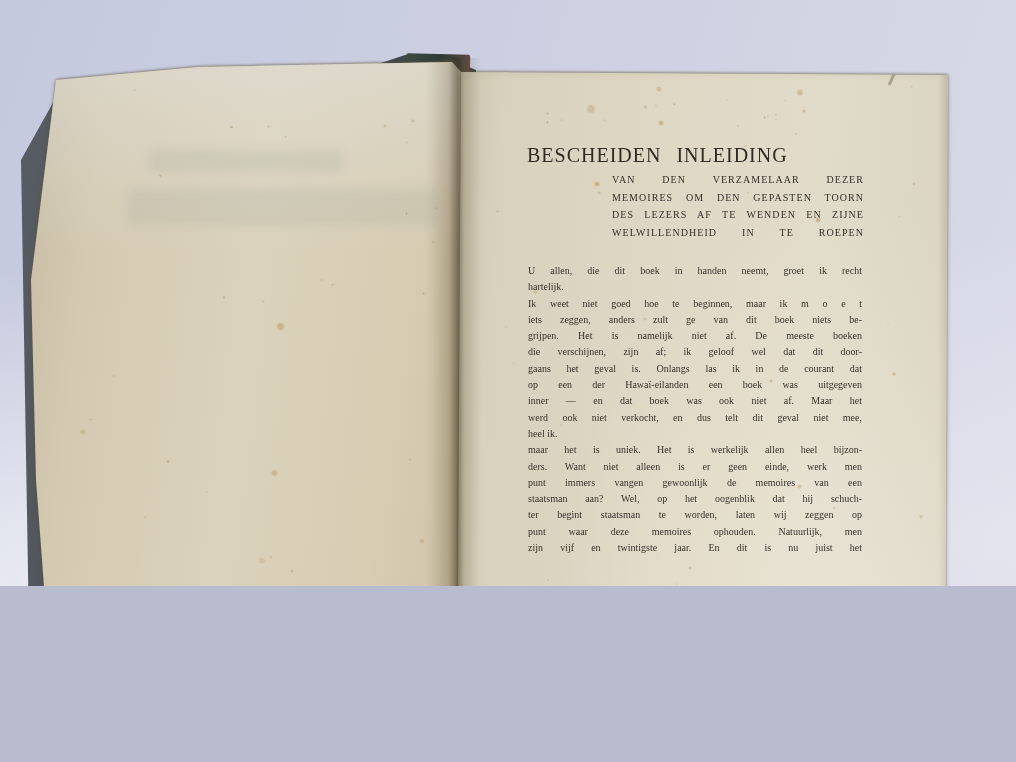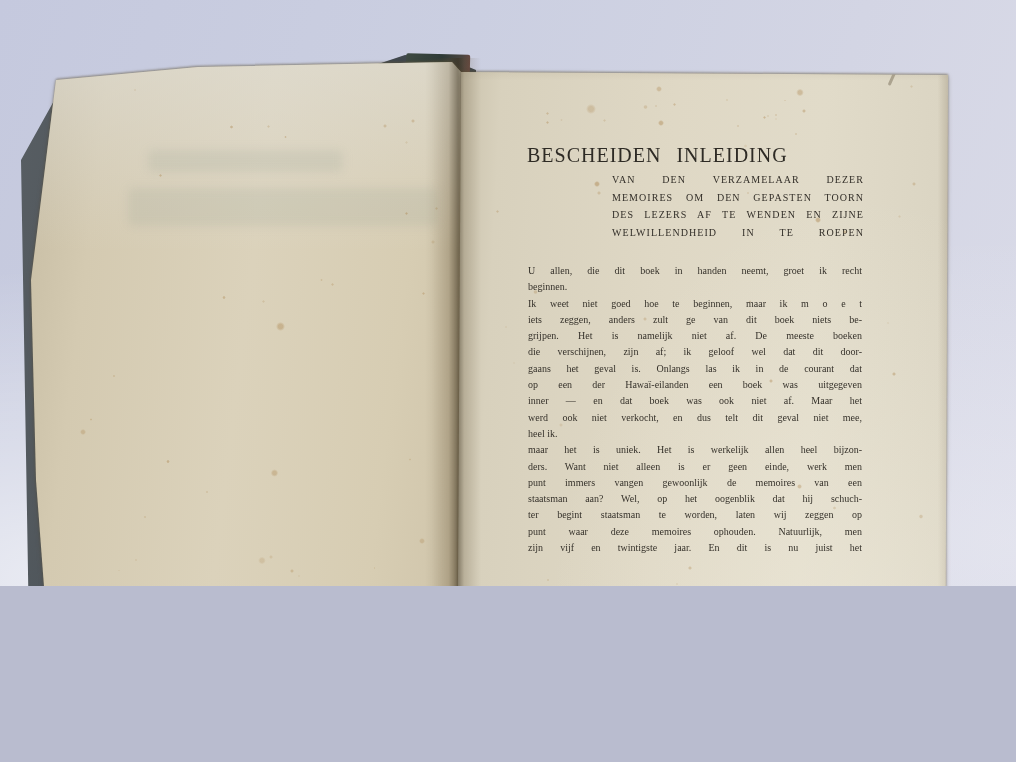--- a/index.html
+++ b/index.html
@@ -154,21 +154,21 @@
       <div class="content">
         <div class="title">BESCHEIDEN INLEIDING</div>
         <div class="subtitle">
             <div class="tline just">VAN DEN VERZAMELAAR DEZER</div>
             <div class="tline just">MEMOIRES OM DEN GEPASTEN TOORN</div>
             <div class="tline just">DES LEZERS AF TE WENDEN EN ZIJNE</div>
             <div class="tline just">WELWILLENDHEID IN TE ROEPEN</div>
           </div>
         <div class="bodytext">
             <div class="tline just">U allen, die dit boek in handen neemt, groet ik recht</div>
-            <div class="tline">beginnen.</div>
+            <div class="tline">hartelijk.</div>
             <div class="tline just">Ik weet niet goed hoe te beginnen, maar ik m o e t</div>
             <div class="tline just">iets zeggen, anders zult ge van dit boek niets be-</div>
             <div class="tline just">grijpen. Het is namelijk niet af. De meeste boeken</div>
             <div class="tline just">die verschijnen, zijn af; ik geloof wel dat dit door-</div>
             <div class="tline just">gaans het geval is. Onlangs las ik in de courant dat</div>
             <div class="tline just">op een der Hawaï-eilanden een boek was uitgegeven</div>
             <div class="tline just">inner — en dat boek was ook niet af. Maar het</div>
             <div class="tline just">werd ook niet verkocht, en dus telt dit geval niet mee,</div>
             <div class="tline">heel ik.</div>
             <div class="tline just">maar het is uniek. Het is werkelijk allen heel bijzon-</div>

